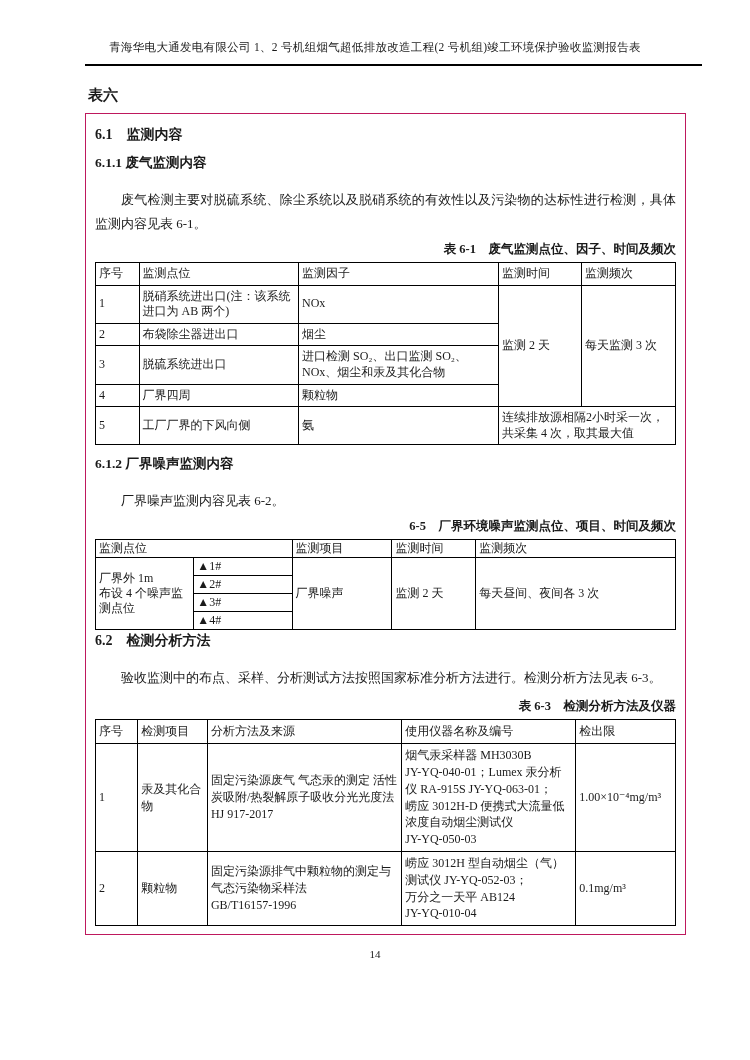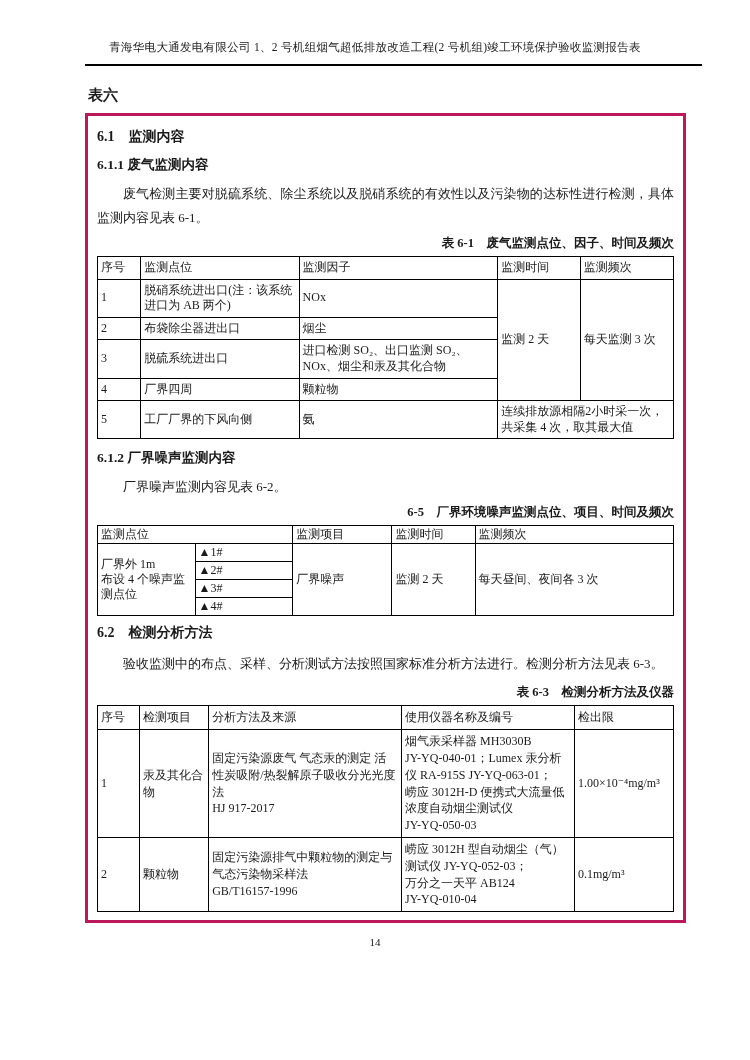--- a/index.html
+++ b/index.html
@@ -24,39 +24,40 @@
     height: 0;
   }
   .table-six-label {
     margin: 20px 0 8px 88px;
     font-size: 15px;
     font-weight: bold;
   }
   .outer-box {
     margin-left: 85px;
     width: 601px;
-    border: 3px solid #be185d;
+    border: 1px solid #be185d;
     padding: 6px 9px 8px 9px;
   }
   .h-major {
     font-size: 14px;
     font-weight: bold;
     margin: 6px 0 10px 0;
   }
   .h-minor {
     font-size: 13.5px;
     font-weight: bold;
     margin: 10px 0 8px 0;
   }
   .para {
     font-size: 13px;
     line-height: 24px;
     text-indent: 2em;
     text-align: justify;
     margin-bottom: 4px;
+    margin-top: 16px;
   }
   .tbl-caption {
     text-align: right;
     font-size: 12.5px;
     font-weight: bold;
     margin: 5px 0 4px 0;
   }
   table {
     width: 100%;
     border-collapse: collapse;
@@ -171,21 +172,21 @@
     </tr>
     <tr>
       <td class="marker-cell">▲3#</td>
     </tr>
     <tr>
       <td class="marker-cell">▲4#</td>
     </tr>
   </tbody>
     </table>
 
-  <div class="h-major" style="margin-top:8px;">6.2　检测分析方法</div>
+  <div class="h-major" style="margin-top:2px;">6.2　检测分析方法</div>
   <div class="para">验收监测中的布点、采样、分析测试方法按照国家标准分析方法进行。检测分析方法见表 6-3。</div>
 
   <div class="tbl-caption" style="margin-top:8px;">表 6-3　检测分析方法及仪器</div>
   <table class="t63">
     <tbody>
         <tr>
       <th class="c1">序号</th>
       <th class="c2">检测项目</th>
       <th class="c3">分析方法及来源</th>
       <th class="c4">使用仪器名称及编号</th>

